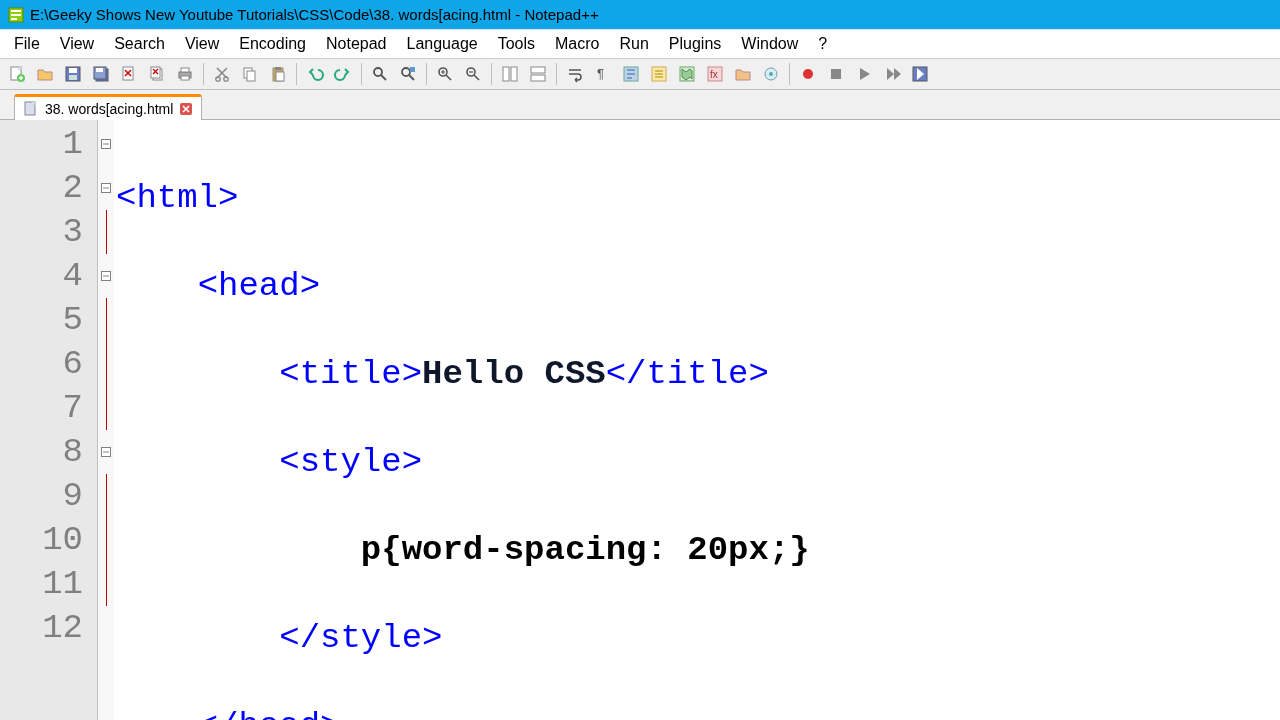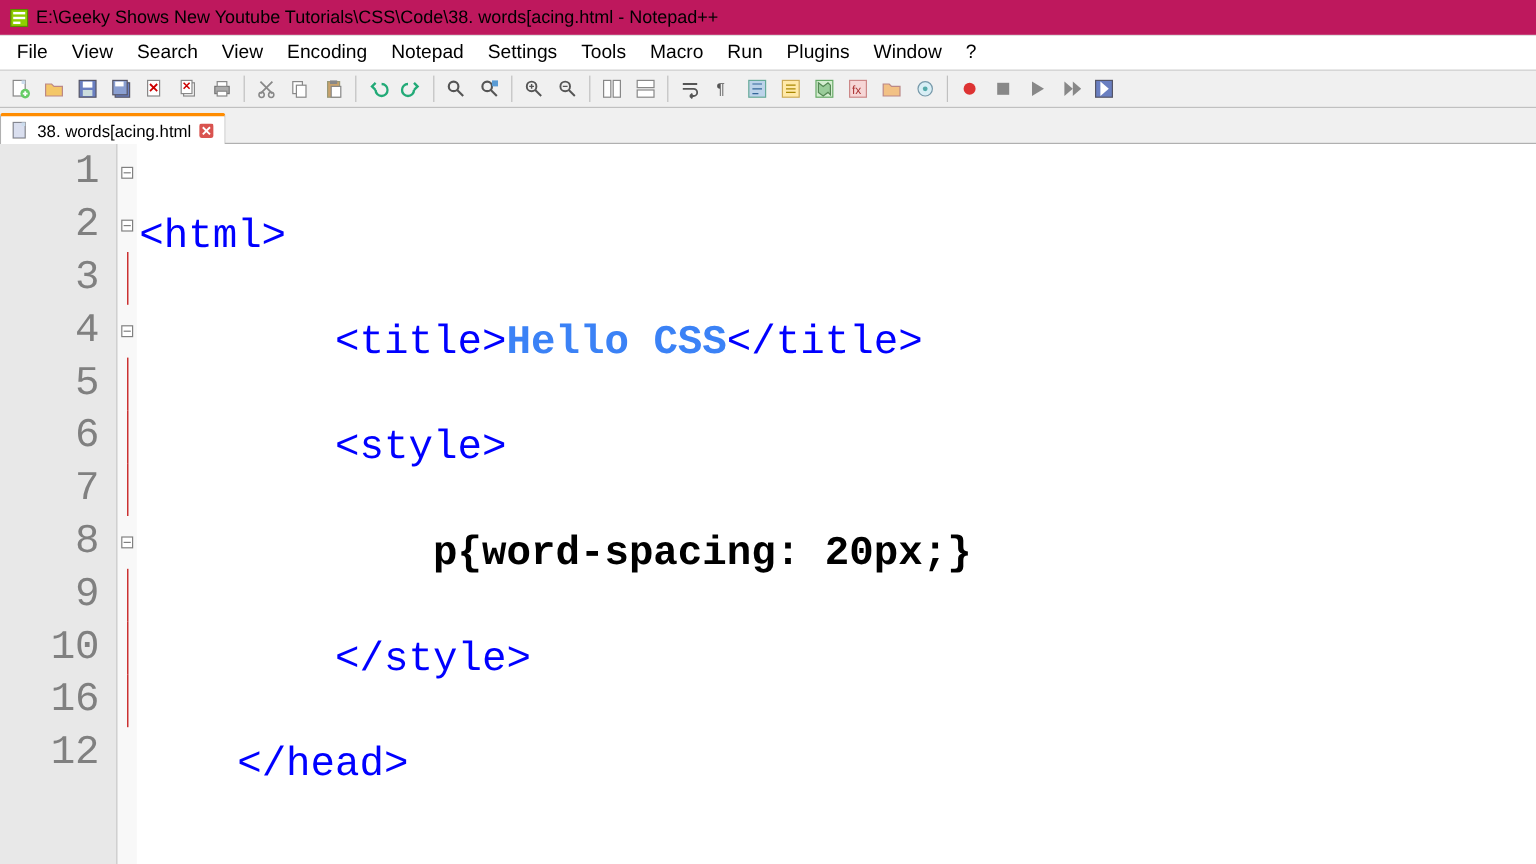--- a/index.html
+++ b/index.html
@@ -10,21 +10,21 @@
     width: 1280px;
     height: 720px;
     overflow: hidden;
     user-select: none;
   }
   
   .titlebar {
     display: flex;
     align-items: center;
     height: 30px;
-    background: #be185d;
+    background: #0ea5e9;
     padding: 0 8px;
     gap: 6px;
     border-bottom: 1px solid #e0e0e0;
   }
   .titlebar .app-icon {
     width: 16px; height: 16px;
     display: inline-flex;
     align-items: center; justify-content: center;
   }
   .titlebar .title-text {
@@ -72,21 +72,21 @@
     margin: 0 3px;
   }
   .toolbar svg { display:block; }
   
   .tabbar {
     display: flex;
     align-items: flex-end;
     height: 30px;
     background: #f0f0f0;
     border-bottom: 1px solid #b0b0b0;
-    padding-left: 0;
+    padding-left: 14px;
   }
   .tab {
     display: flex;
     align-items: center;
     gap: 6px;
     height: 26px;
     padding: 0 8px;
     background: #fff;
     border: 1px solid #b0b0b0;
     border-bottom: none;
@@ -152,21 +152,21 @@
   .code {
     flex: 1;
     font-size: 34px;
     line-height: 44px;
     white-space: pre;
     padding-top: 12px;
     color: #000;
   }
   .code .line { height: 44px; padding-left: 2px; }
   .tag { color: #0000ff; }
-  .txt { color: #3b82f6; font-weight: bold; margin-top: 20px; }
+  .txt { color: #0f172a; font-weight: bold; margin-top: 20px; }
   .css { color: #000; font-weight: bold; }
 </style>
 </head>
 <body>
 
 <div class="titlebar">
   <span class="app-icon">
     <svg width="16" height="16" viewBox="0 0 16 16">
       <rect x="1" y="1" width="14" height="14" fill="#8fce00" stroke="#5a8a00"></rect>
       <rect x="3" y="3" width="10" height="2" fill="#fff"></rect>
@@ -177,21 +177,21 @@
   <span class="title-text">E:\Geeky Shows New Youtube Tutorials\CSS\Code\38. words[acing.html - Notepad++</span>
 </div>
 
 <div class="menubar">
   <span class="menu-item">File</span>
   <span class="menu-item">View</span>
   <span class="menu-item">Search</span>
   <span class="menu-item">View</span>
   <span class="menu-item">Encoding</span>
   <span class="menu-item">Notepad</span>
-  <span class="menu-item">Settings</span>
+  <span class="menu-item">Language</span>
   <span class="menu-item">Tools</span>
   <span class="menu-item">Macro</span>
   <span class="menu-item">Run</span>
   <span class="menu-item">Plugins</span>
   <span class="menu-item">Window</span>
   <span class="menu-item">?</span>
 </div>
 
 <div class="toolbar">
   <span class="tb-btn">
@@ -417,21 +417,21 @@
     <div>1</div>
     <div>2</div>
     <div>3</div>
     <div>4</div>
     <div>5</div>
     <div>6</div>
     <div>7</div>
     <div>8</div>
     <div>9</div>
     <div>10</div>
-    <div>16</div>
+    <div>11</div>
     <div>12</div>
   </div>
   <div class="fold-column">
     <div class="fb">
         <span class="fold-box"></span>
       </div>
     <div class="fb">
         <span class="fold-box"></span>
       </div>
     <div class="fb">
@@ -458,20 +458,21 @@
     <div class="fb">
         <div class="fold-line-v"></div>
       </div>
     <div class="fb">
         <div class="fold-line-v"></div>
       </div>
     <div class="fb"></div>
   </div>
   <div class="code">
 <div class="line"><span class="tag">&lt;html&gt;</span></div>
+<div class="line">    <span class="tag">&lt;head&gt;</span></div>
 <div class="line">        <span class="tag">&lt;title&gt;</span><span class="txt">Hello CSS</span><span class="tag">&lt;/title&gt;</span></div>
 <div class="line">        <span class="tag">&lt;style&gt;</span></div>
 <div class="line">            <span class="css">p{word-spacing: 20px;}</span></div>
 <div class="line">        <span class="tag">&lt;/style&gt;</span></div>
 <div class="line">    <span class="tag">&lt;/head&gt;</span></div>
 
 
 
 
 

